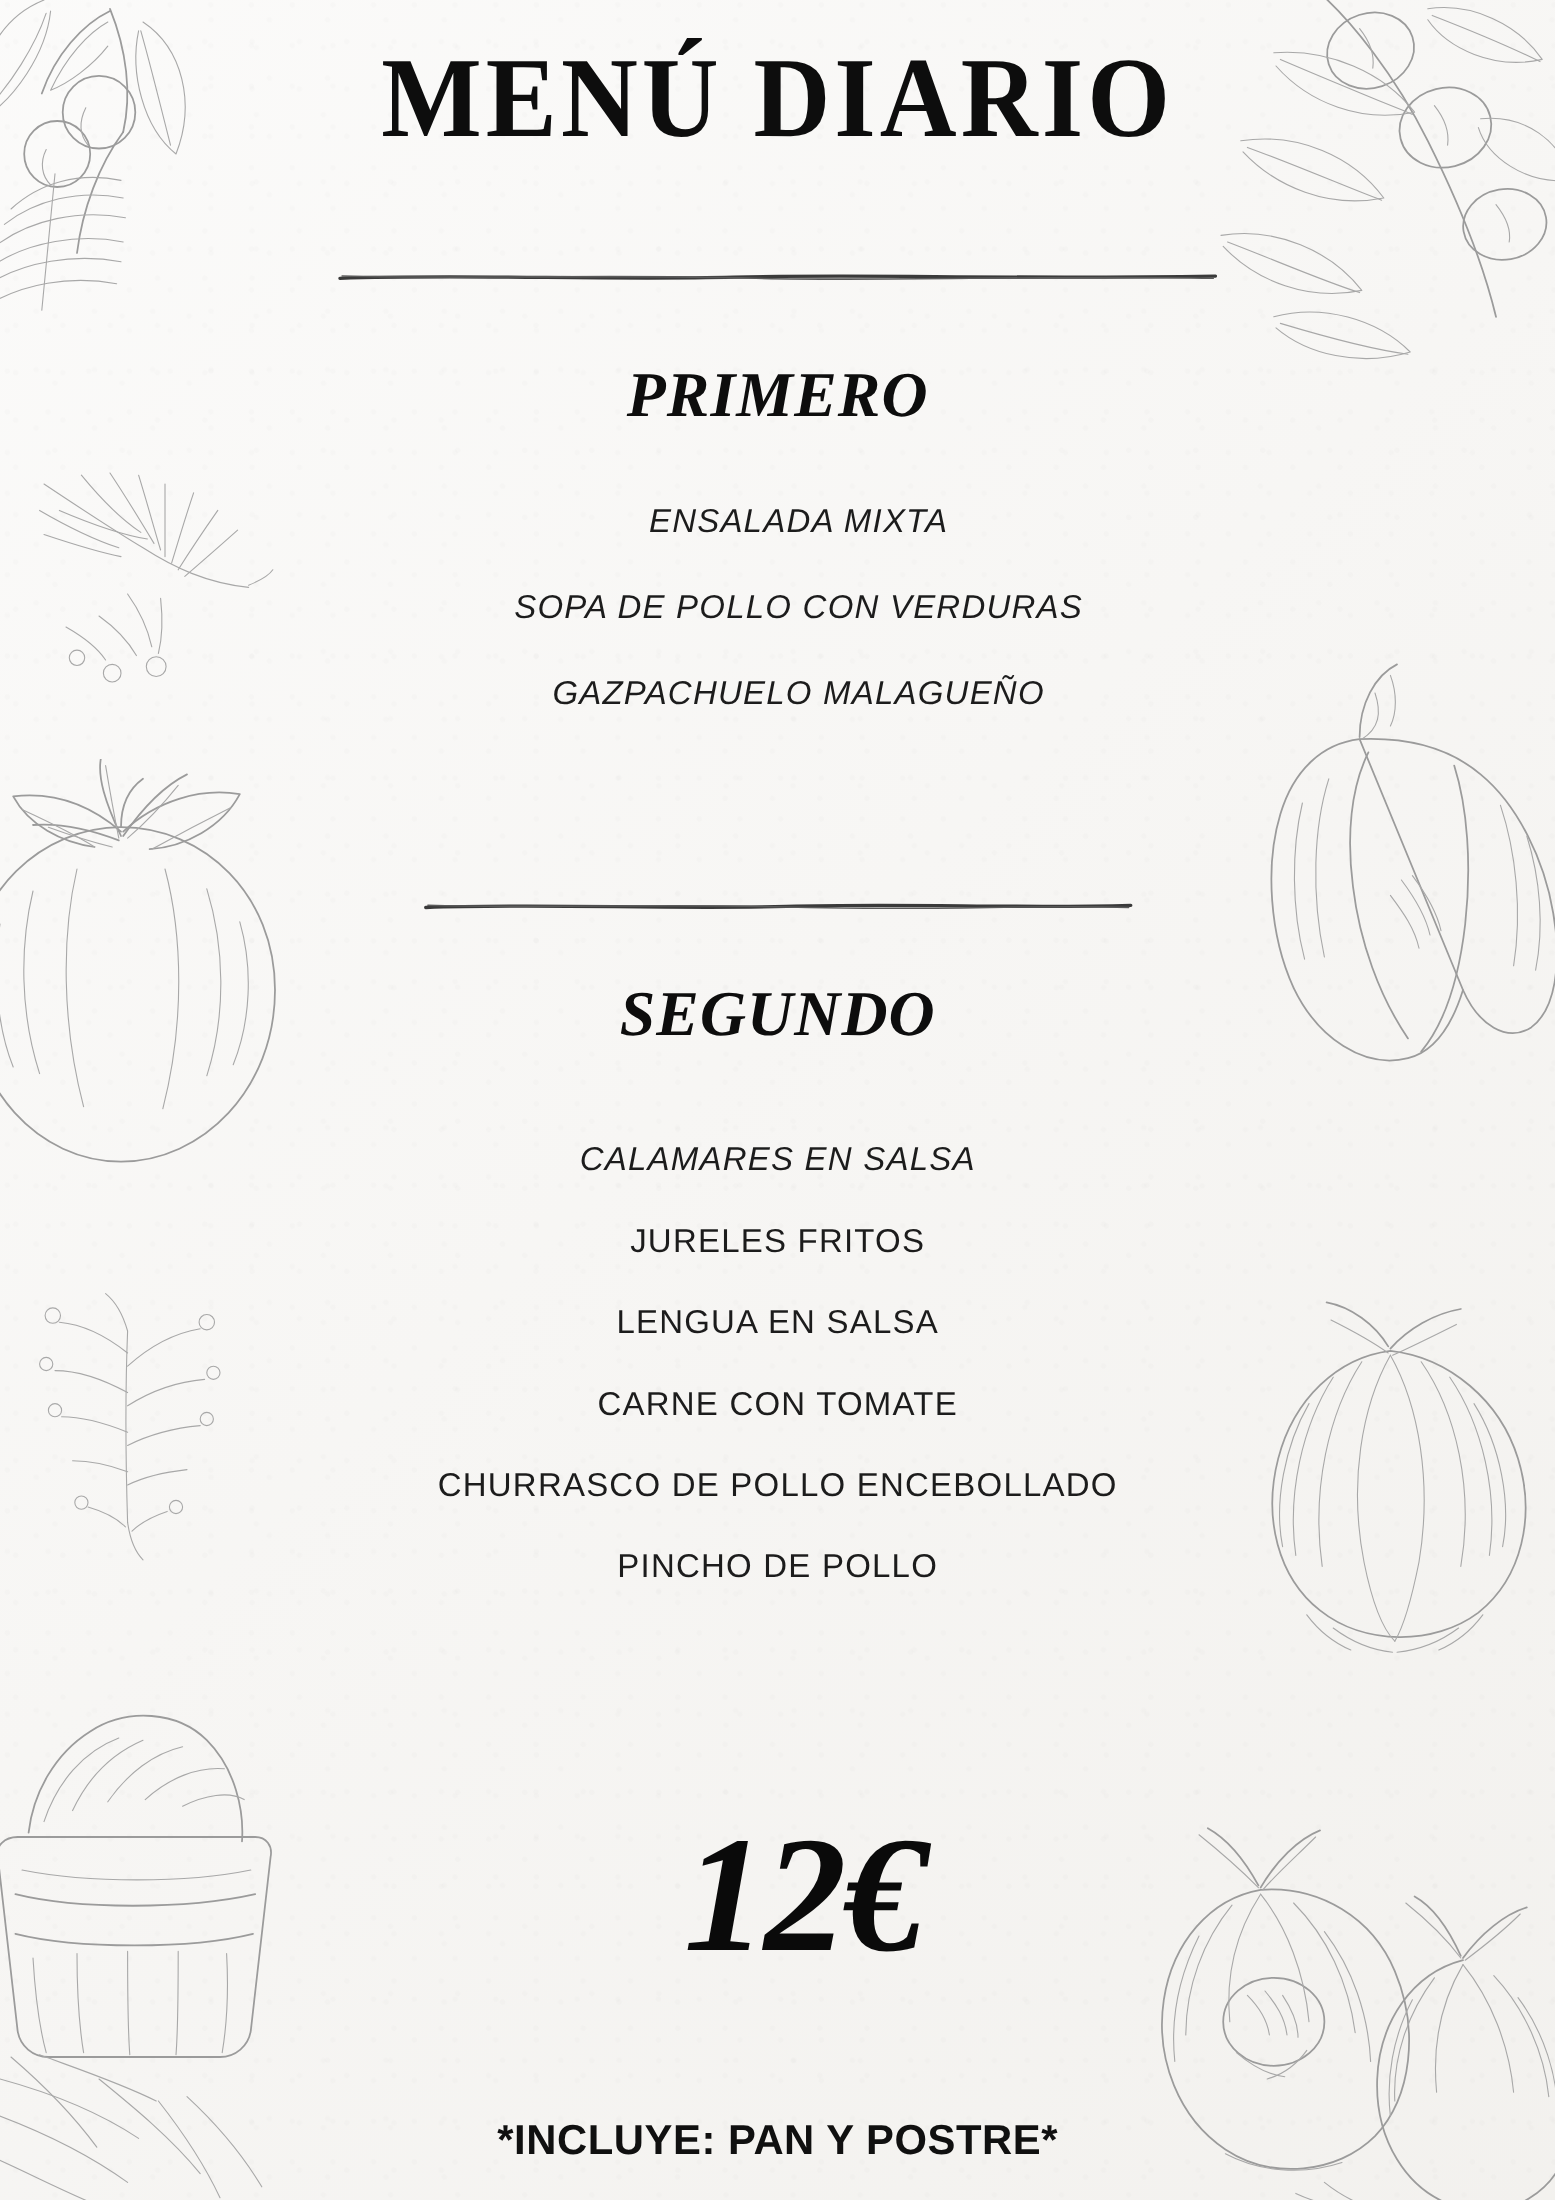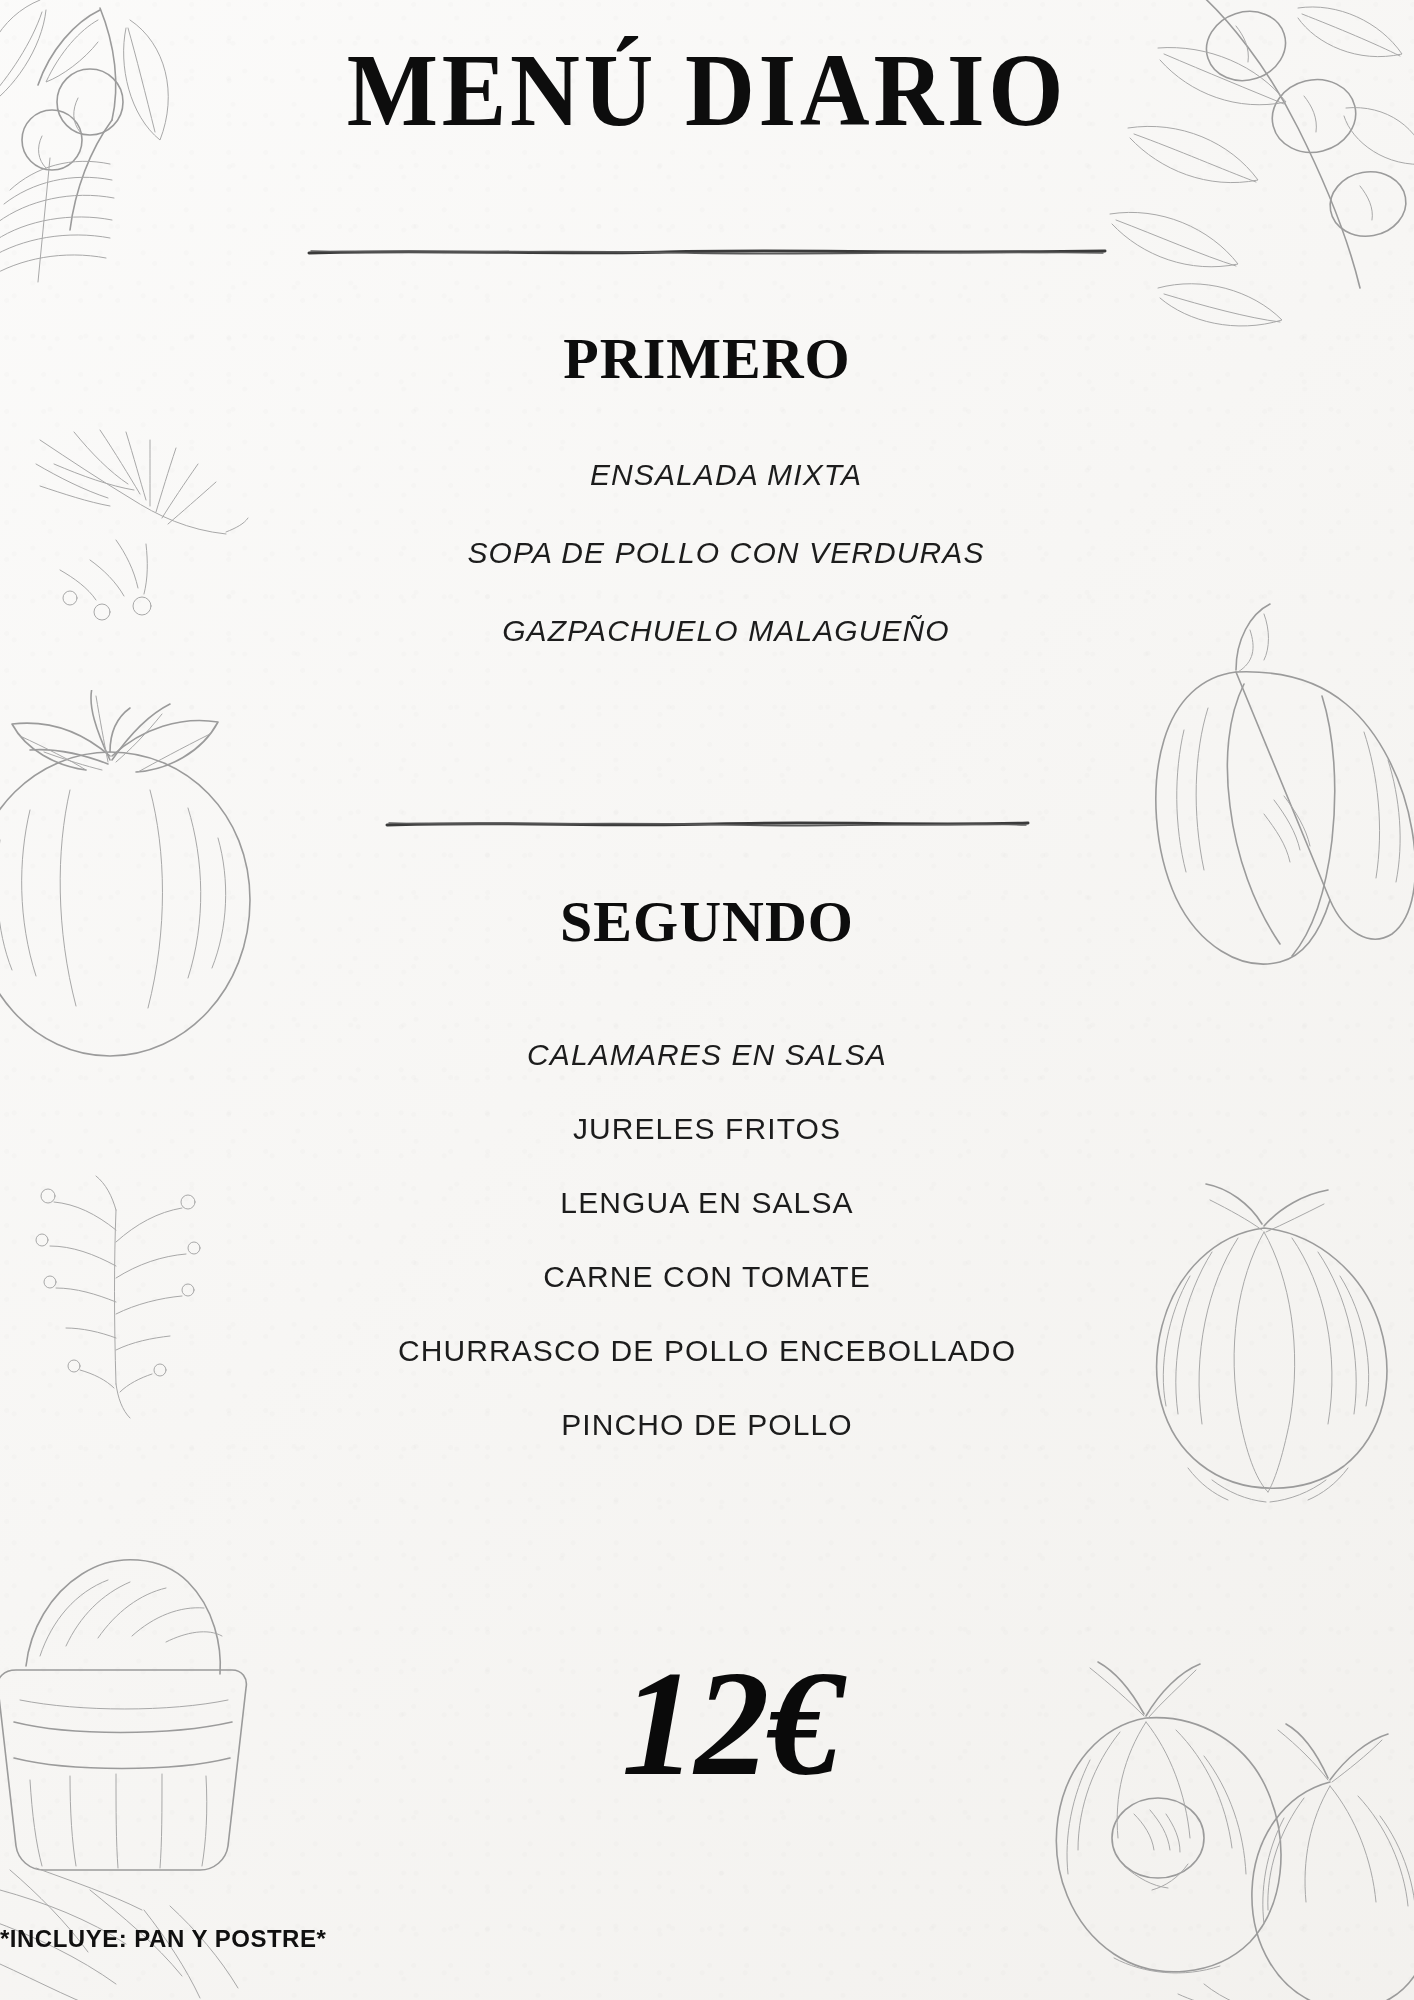--- a/index.html
+++ b/index.html
@@ -86,20 +86,21 @@
 
   .rule-top { top: 248px; left: 307px; width: 800px; }
   .rule-mid { top: 820px; left: 385px; width: 645px; }
 
   .section-head {
     position: absolute;
     left: 0;
     right: 0;
     text-align: center;
     font-family: "Liberation Serif", serif;
+    font-style: italic;
     font-weight: 700;
     font-size: 58px;
     letter-spacing: 1px;
     color: #0d0d0d;
   }
   .section-head.primero { top: 325px; }
   .section-head.segundo { top: 888px; }
 
   .dish-list {
     position: absolute;
@@ -143,22 +144,22 @@
     color: #0a0a0a;
     letter-spacing: -2px;
     margin-left: 48px;
   }
 
   .includes {
     position: absolute;
     top: 1925px;
     left: 0;
     right: 0;
-    text-align: left;
-    font-size: 24px;
+    text-align: center;
+    font-size: 38px;
     font-weight: 700;
     letter-spacing: 0.5px;
     color: #101010;
   }
 </style>
 </head>
 <body>
 
 <div class="paper-texture"></div>
 

